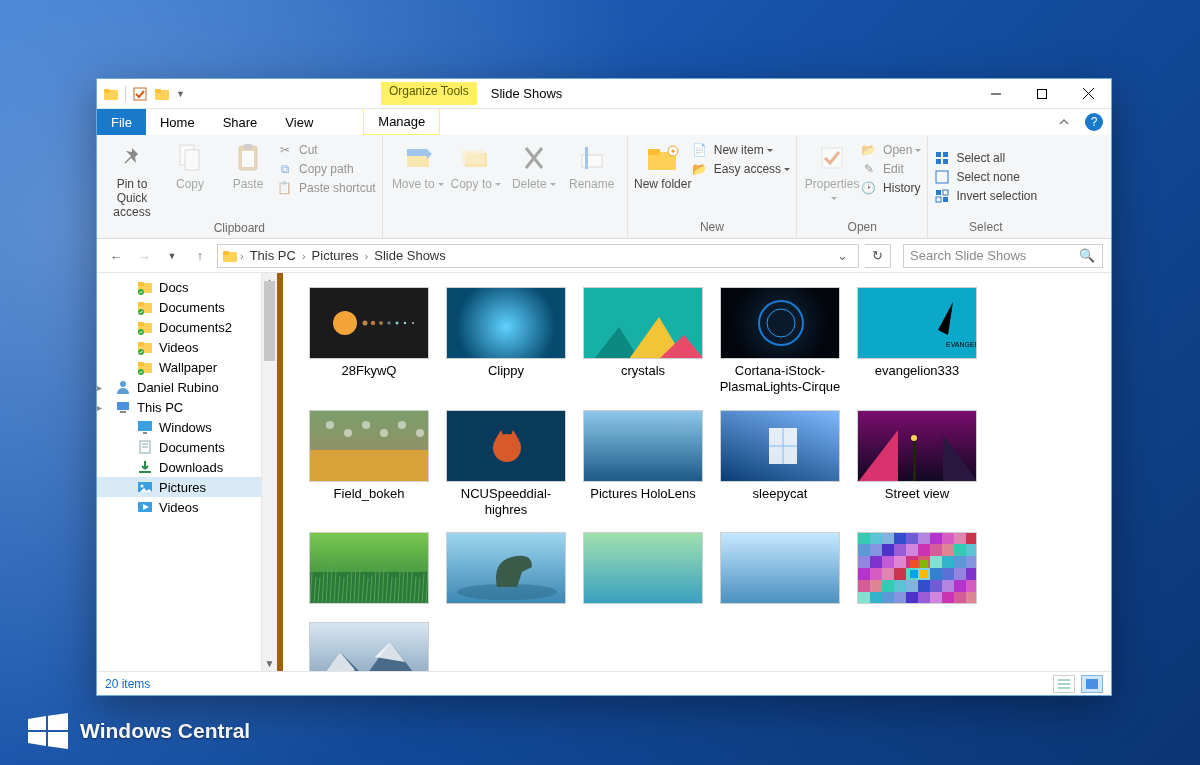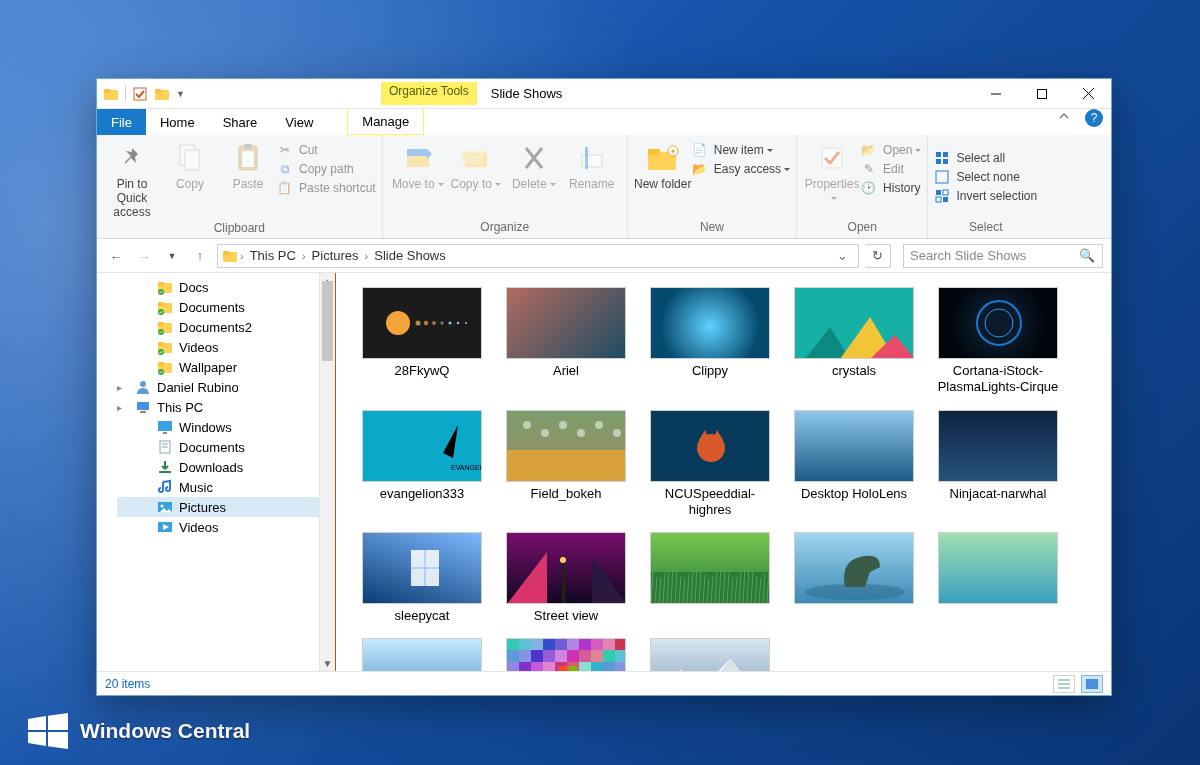--- a/index.html
+++ b/index.html
@@ -55,21 +55,21 @@
   .qat-sep { width:1px; height:16px; background:#d0d0d0; }
   .ctx-tab {
     background:#fff066; padding:2px 8px; font-size:12px; color:#5a5a00;
     margin-left:auto; margin-right:0;
   }
   .win-title { padding:4px 14px; font-size:13px; }
   .win-controls { margin-left:auto; display:flex; }
   .win-btn { width:46px; height:30px; display:flex; align-items:center; justify-content:center; }
 
   
-  .tabs { display:flex; align-items:flex-start; height:26px; font-size:13px; }
+  .tabs { display:flex; align-items:center; height:26px; font-size:13px; }
   .tab { padding:0 14px; height:100%; display:flex; align-items:center; cursor:default; }
   .tab.file { background:#1979ca; color:#fff; }
   .tab-manage { border:1px solid #fff066; border-top:none; background:#fff; }
   .tabs .spacer { flex:1; }
   .collapse { padding:0 6px; color:#7a7a7a; }
   .help { width:18px; height:18px; border-radius:50%; background:#1979ca; color:#fff; font-size:12px; display:flex; align-items:center; justify-content:center; margin:0 8px; }
 
   
   .ribbon {
     background:#f5f6f7;
@@ -113,37 +113,36 @@
   .crumb { padding:0 4px; }
   .crumb-sep{ color:#777; padding:0 2px; font-size:11px;}
   .addr-drop{ margin-left:auto; padding:0 6px; color:#6a6a6a;}
   .refresh{ border:1px solid #cfcfcf; border-left:none; height:24px; width:26px; display:flex; align-items:center; justify-content:center; color:#555;}
   .search{ width:200px; border:1px solid #cfcfcf; height:24px; display:flex; align-items:center; padding:0 6px; color:#8a8a8a; margin-left:6px;}
   .search span:first-child{ flex:1; }
 
   
   .body { flex:1; display:flex; min-height:0; }
   .sidebar {
-    width:219px; border-right:1px solid #a16207;
+    width:186px; border-right:6px solid #a16207;
     overflow:hidden; position:relative; font-size:13px;
     padding-top:4px;
-    margin-left:20px;
   }
   .sb-scroll { position:absolute; right:0; top:0; bottom:0; width:16px; background:#f1f1f1; border-left:1px solid #e5e5e5;}
   .sb-scroll .thumb{ position:absolute; left:2px; right:2px; top:8px; height:80px; background:#c6c6c6;}
   .sb-scroll .arr{ position:absolute; left:0; right:0; height:16px; display:flex; align-items:center; justify-content:center; color:#6a6a6a; font-size:10px;}
   .sb-item{ display:flex; align-items:center; gap:6px; padding:2px 4px 2px 0; }
   .sb-item.selected{ background:#d9eaf7; }
   .sb-item .fld{ width:16px; }
   .ind1{ padding-left:22px;}
 
   .content {
     flex:1; overflow:auto; padding:14px 8px 0 18px;
     display:flex; flex-wrap:wrap; align-content:flex-start;
-    gap:14px 8px;
+    gap:14px 1px;
   }
   .item { width:136px; display:flex; flex-direction:column; align-items:center; font-size:13px; }
   .thumb-img {
     width:120px; height:72px; border:1px solid #cfcfcf;
     display:flex; align-items:center; justify-content:center;
     overflow:hidden;
   }
   .item .cap{ text-align:center; line-height:1.25; padding-top:4px; max-width:132px; word-break:break-word;}
 
   
@@ -213,21 +212,21 @@
           </svg>
         </div>
     </div>
   </div>
 
   <div class="tabs">
     <div class="tab file">File</div>
     <div class="tab">Home</div>
     <div class="tab">Share</div>
     <div class="tab">View</div>
-    <div class="tab tab-manage" style="margin-left:20px;">Manage</div>
+    <div class="tab tab-manage" style="margin-left:36px;">Manage</div>
     <div class="spacer"></div>
     <div class="collapse">
       <svg width="14" height="14">
           <path d="M3 9l4-4 4 4" fill="none" stroke="#7a7a7a" stroke-width="1.5"></path>
         </svg>
     </div>
     <div class="help">?</div>
   </div>
 
   <div class="ribbon">
@@ -311,21 +310,20 @@
         <div class="big-btn disabled">
           <div class="ico">
               <svg width="26" height="26">
                 <rect x="3" y="10" width="20" height="12" fill="#fff" stroke="#bbb"></rect>
                 <rect x="6" y="2" width="3" height="22" fill="#3a8de0"></rect>
               </svg>
             </div>
           <span>Rename</span>
         </div>
       </div>
-      <div class="rgroup-label">Organize</div>
     </div>
 
     <div class="rgroup">
       <div class="rgroup-body">
         <div class="big-btn">
           <div class="ico">
               <svg width="34" height="28">
                 <rect x="2" y="8" width="28" height="18" rx="1" fill="#ffd257"></rect>
                 <rect x="2" y="5" width="12" height="6" rx="1" fill="#ffbf33"></rect>
                 <circle cx="27" cy="7" r="5" fill="#fff" stroke="#f0a030"></circle>
@@ -548,30 +546,20 @@
           <div class="sb-item ind1">
             <span style="width:12px;color:#888;font-size:10px;"></span>
             <span class="fld">
               <svg width="16" height="16">
                 <path d="M8 2v8m0 0l-3-3m3 3l3-3" stroke="#2a8a4a" fill="none" stroke-width="2"></path>
                 <rect x="2" y="12" width="12" height="2" fill="#2a8a4a"></rect>
               </svg>
             </span>
             <span>Downloads</span>
           </div>
-          <div class="sb-item ind1">
-            <span style="width:12px;color:#888;font-size:10px;"></span>
-            <span class="fld">
-              <svg width="16" height="16">
-                <path d="M6 3v8a2 2 0 11-2-2" stroke="#2a7ad4" fill="none" stroke-width="2"></path>
-                <path d="M6 3l7-1v8a2 2 0 11-2-2" stroke="#2a7ad4" fill="none" stroke-width="2"></path>
-              </svg>
-            </span>
-            <span>Music</span>
-          </div>
           <div class="sb-item ind1 selected">
             <span style="width:12px;color:#888;font-size:10px;"></span>
             <span class="fld">
               <svg width="16" height="16">
                 <rect x="1" y="3" width="14" height="10" fill="#3aa0e2"></rect>
                 <circle cx="5" cy="7" r="1.5" fill="#fff"></circle>
                 <path d="M3 13l4-4 3 3 2-2 3 3z" fill="#fff"></path>
               </svg>
             </span>
             <span>Pictures</span>
@@ -603,24 +591,20 @@
               <circle cx="71" cy="36" r="2" fill="#974"></circle>
               <circle cx="79" cy="36" r="1.75" fill="#678"></circle>
               <circle cx="87" cy="36" r="1.5" fill="#8cc"></circle>
               <circle cx="95" cy="36" r="1.25" fill="#9cd"></circle>
               <circle cx="103" cy="36" r="1" fill="#acd"></circle>
             </svg>
           </div>
           <div class="cap">28FkywQ</div>
         </div>
         <div class="item">
-          <div class="thumb-img" style="background: linear-gradient(135deg, rgb(179, 106, 95), rgb(29, 77, 99));"></div>
-          <div class="cap">Ariel</div>
-        </div>
-        <div class="item">
           <div class="thumb-img" style="background: radial-gradient(circle at 50% 55%, rgb(95, 209, 255), rgb(6, 74, 110) 70%);"></div>
           <div class="cap">Clippy</div>
         </div>
         <div class="item">
           <div class="thumb-img" style="background: rgb(23, 176, 166);">
             <svg width="120" height="72">
               <polygon points="10,72 35,40 55,72" fill="#0c8a82"></polygon>
               <polygon points="45,72 75,30 100,72" fill="#f2c438"></polygon>
               <polygon points="75,72 100,48 120,72" fill="#e84a6a"></polygon>
             </svg>
@@ -665,25 +649,21 @@
             <svg width="120" height="72">
               <circle cx="60" cy="38" r="14" fill="#d85a2a"></circle>
               <polygon points="48,30 54,20 58,30" fill="#d85a2a"></polygon>
               <polygon points="62,30 66,20 72,30" fill="#d85a2a"></polygon>
             </svg>
           </div>
           <div class="cap">NCUSpeeddial-highres</div>
         </div>
         <div class="item">
           <div class="thumb-img" style="background: linear-gradient(rgb(142, 199, 234), rgb(28, 91, 135));"></div>
-          <div class="cap">Desktop HoloLens</div>
-        </div>
-        <div class="item">
-          <div class="thumb-img" style="background: linear-gradient(rgb(13, 35, 66), rgb(38, 83, 125));"></div>
-          <div class="cap">Ninjacat-narwhal</div>
+          <div class="cap">Pictures HoloLens</div>
         </div>
         <div class="item">
           <div class="thumb-img" style="background: linear-gradient(200deg, rgb(127, 184, 255), rgb(10, 61, 116));">
             <svg width="120" height="72">
               <rect x="48" y="18" width="28" height="36" fill="#fff" opacity=".85"></rect>
               <line x1="62" y1="18" x2="62" y2="54" stroke="#7fb8ff"></line>
               <line x1="48" y1="36" x2="76" y2="36" stroke="#7fb8ff"></line>
             </svg>
           </div>
           <div class="cap">sleepycat</div>

